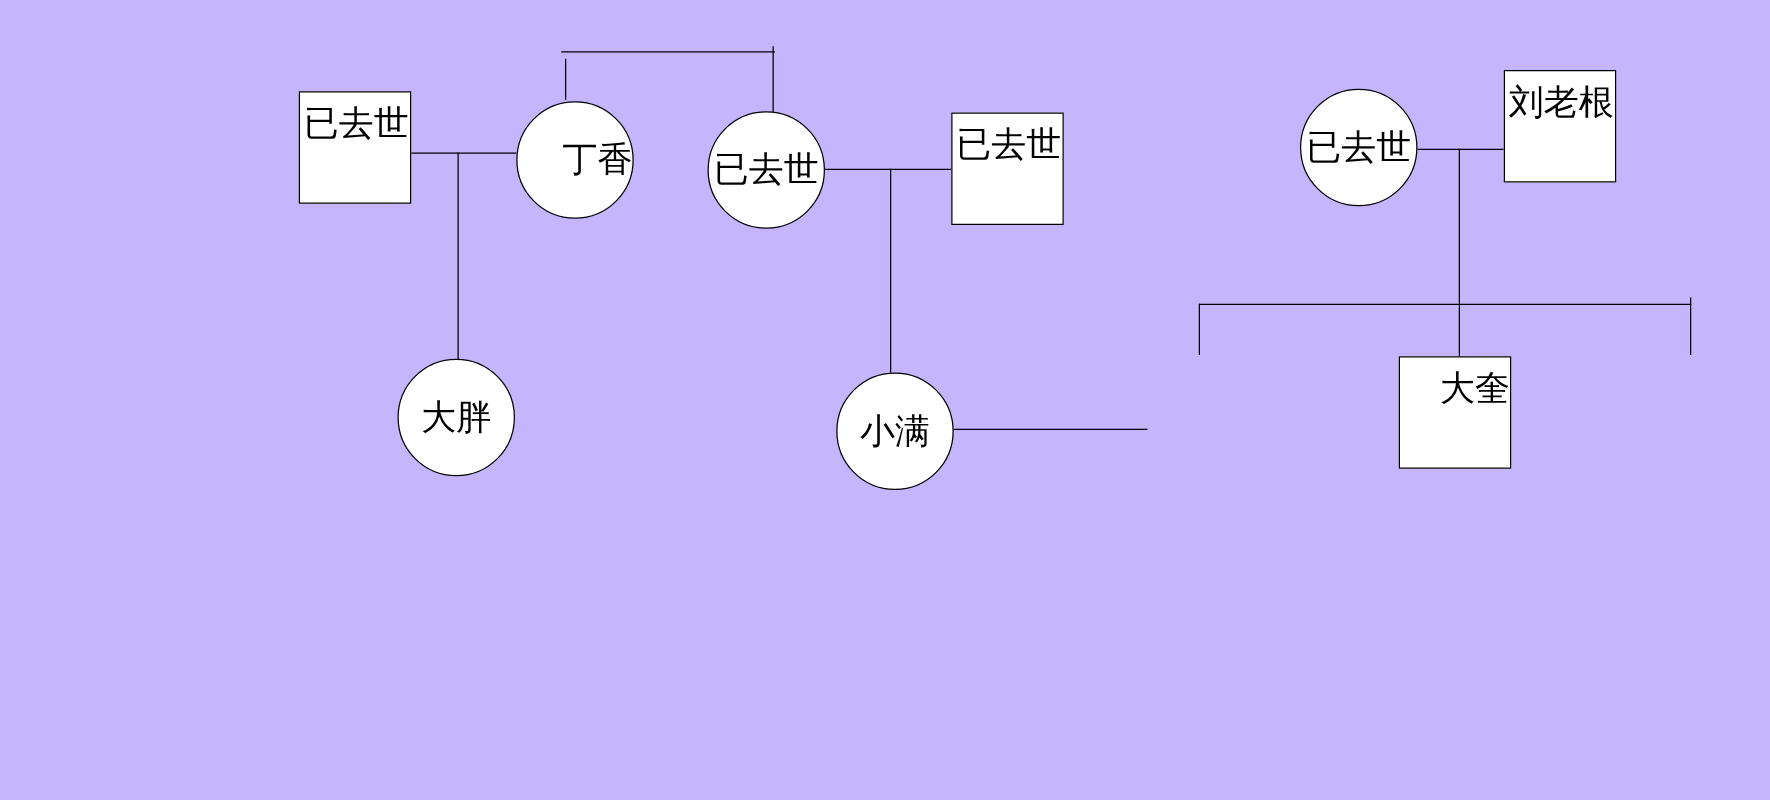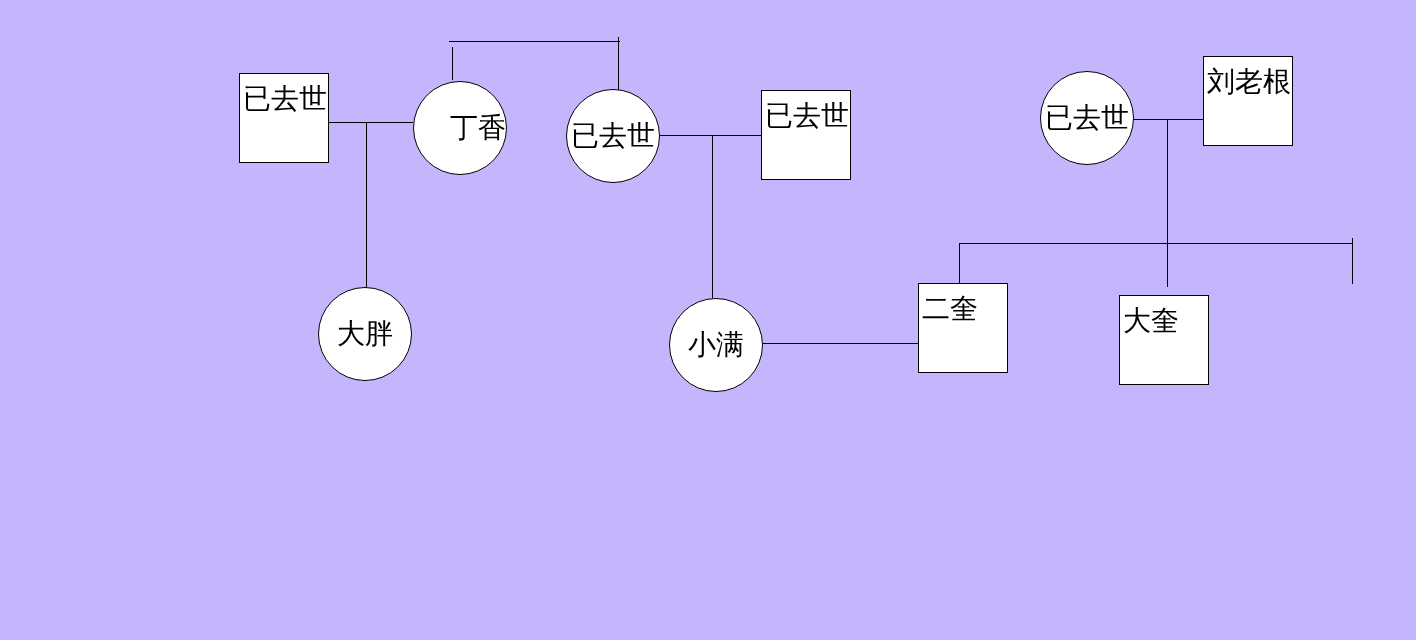--- a/index.html
+++ b/index.html
@@ -95,22 +95,19 @@
   </div>
 
   <div class="node circle" style="left:318px; top:287px;">
     <span>大胖</span>
   </div>
 
   <div class="node circle" style="left:669px; top:298px;align-items:center;">
     <span>小满</span>
   </div>
 
-  <div class="node square" style="left:918px; top:283px;">
-    <span>二奎</span>
-  </div>
 
-  <div class="node square" style="left:1119px; top:295px;">
+  <div class="node square" style="left:1119px; top:285px;text-align:right;">
     <span>大奎</span>
   </div>
 
 
 </div>
 
 </body></html>

